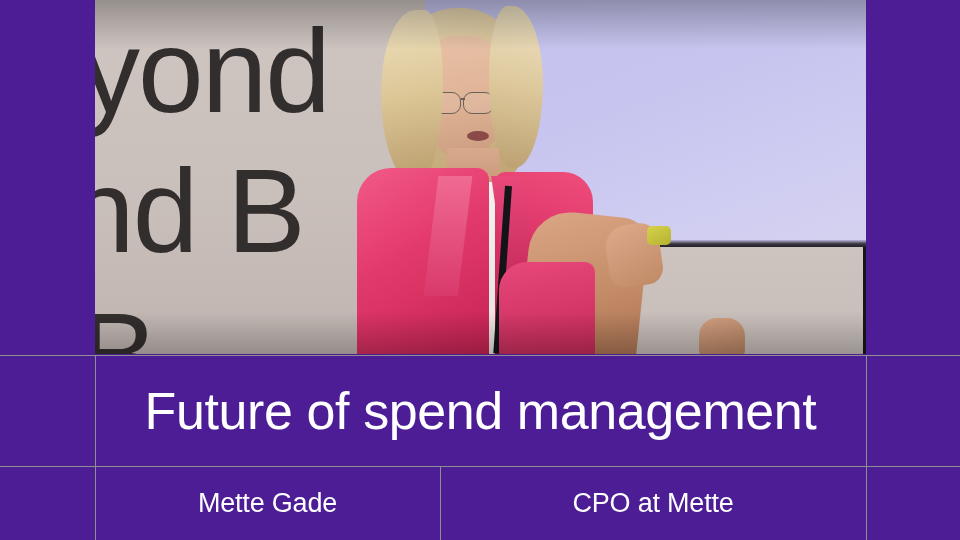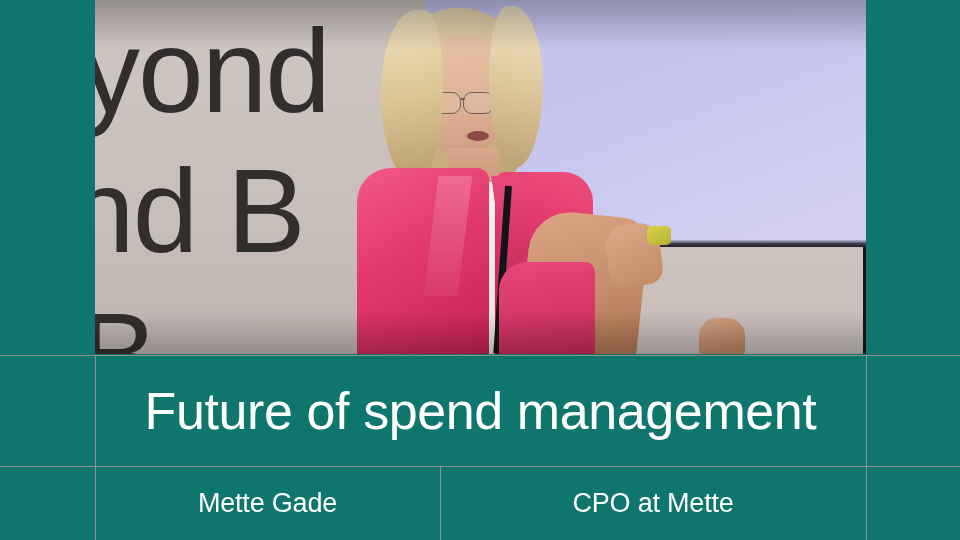--- a/index.html
+++ b/index.html
@@ -6,21 +6,21 @@
   html, body {
     width: 960px; height: 540px;
     background: #000;
     overflow: hidden;
     font-family: "Liberation Sans", sans-serif;
   }
 
   .slide {
     position: relative;
     width: 960px; height: 540px;
-    background: #0f766e;
+    background: #4c1d95;
   }
 
   
   .rule { position: absolute; background: #8f8f8f; }
   .rule-h { height: 1px; left: 0; width: 960px; }
   .rule-v { width: 1px; }
 
   #rule-top    { top: 355px; }
   #rule-mid    { top: 466px; }
   #vrule-left  { left: 95px;  top: 355px; height: 185px; }

